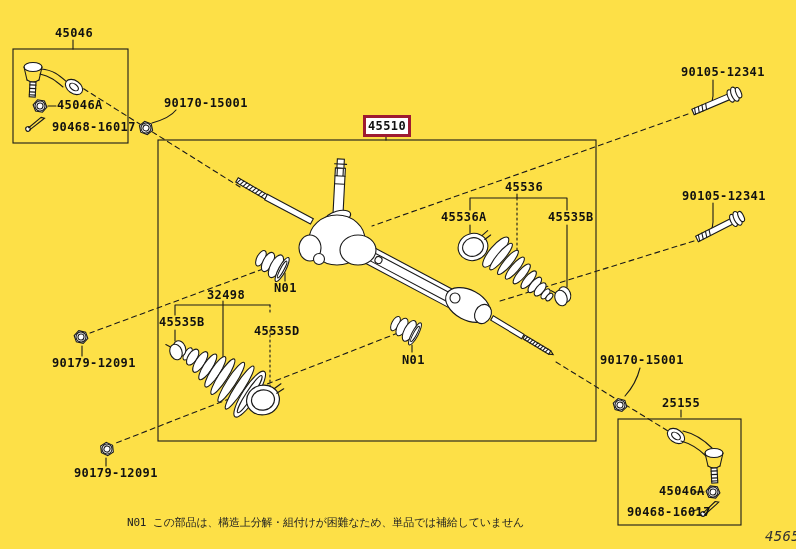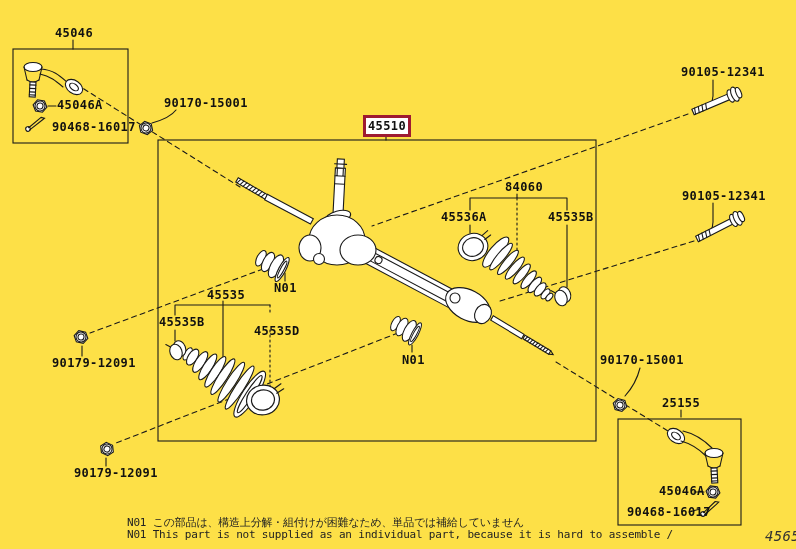--- a/index.html
+++ b/index.html
@@ -226,37 +226,36 @@
   <div class="lbl" style="left:55px;top:27px">45046</div>
   <div class="lbl" style="left:57px;top:99px">45046A</div>
   <div class="lbl" style="left:52px;top:121px">90468-16017</div>
   <div class="lbl" style="left:164px;top:97px">90170-15001</div>
 
   <div class="sel">45510</div>
 
   <div class="lbl" style="left:681px;top:66px">90105-12341</div>
   <div class="lbl" style="left:682px;top:190px">90105-12341</div>
 
-  <div class="lbl" style="left:505px;top:181px">84060</div>
+  <div class="lbl" style="left:505px;top:181px">45536</div>
   <div class="lbl" style="left:441px;top:211px">45536A</div>
   <div class="lbl" style="left:548px;top:211px">45535B</div>
 
-  <div class="lbl" style="left:207px;top:289px">45535</div>
+  <div class="lbl" style="left:207px;top:289px">32498</div>
   <div class="lbl" style="left:159px;top:316px">45535B</div>
   <div class="lbl" style="left:254px;top:325px">45535D</div>
 
   <div class="lbl" style="left:274px;top:282px">N01</div>
   <div class="lbl" style="left:402px;top:354px">N01</div>
 
   <div class="lbl" style="left:52px;top:357px">90179-12091</div>
   <div class="lbl" style="left:74px;top:467px">90179-12091</div>
 
   <div class="lbl" style="left:600px;top:354px">90170-15001</div>
   <div class="lbl" style="left:662px;top:397px">25155</div>
   <div class="lbl" style="left:659px;top:485px">45046A</div>
   <div class="lbl" style="left:627px;top:506px">90468-16017</div>
 
   <div class="note" style="left:127px;top:499px">N01 この部品は、構造上分解・組付けが困難なため、単品では補給していません</div>
-  <div class="note" style="left:127px;top:511px">N01 This part is not supplied as an individual part, because it is hard to assemble /</div>
 
   <div class="code">456522A</div>
 
 </div>
 
 </body></html>

